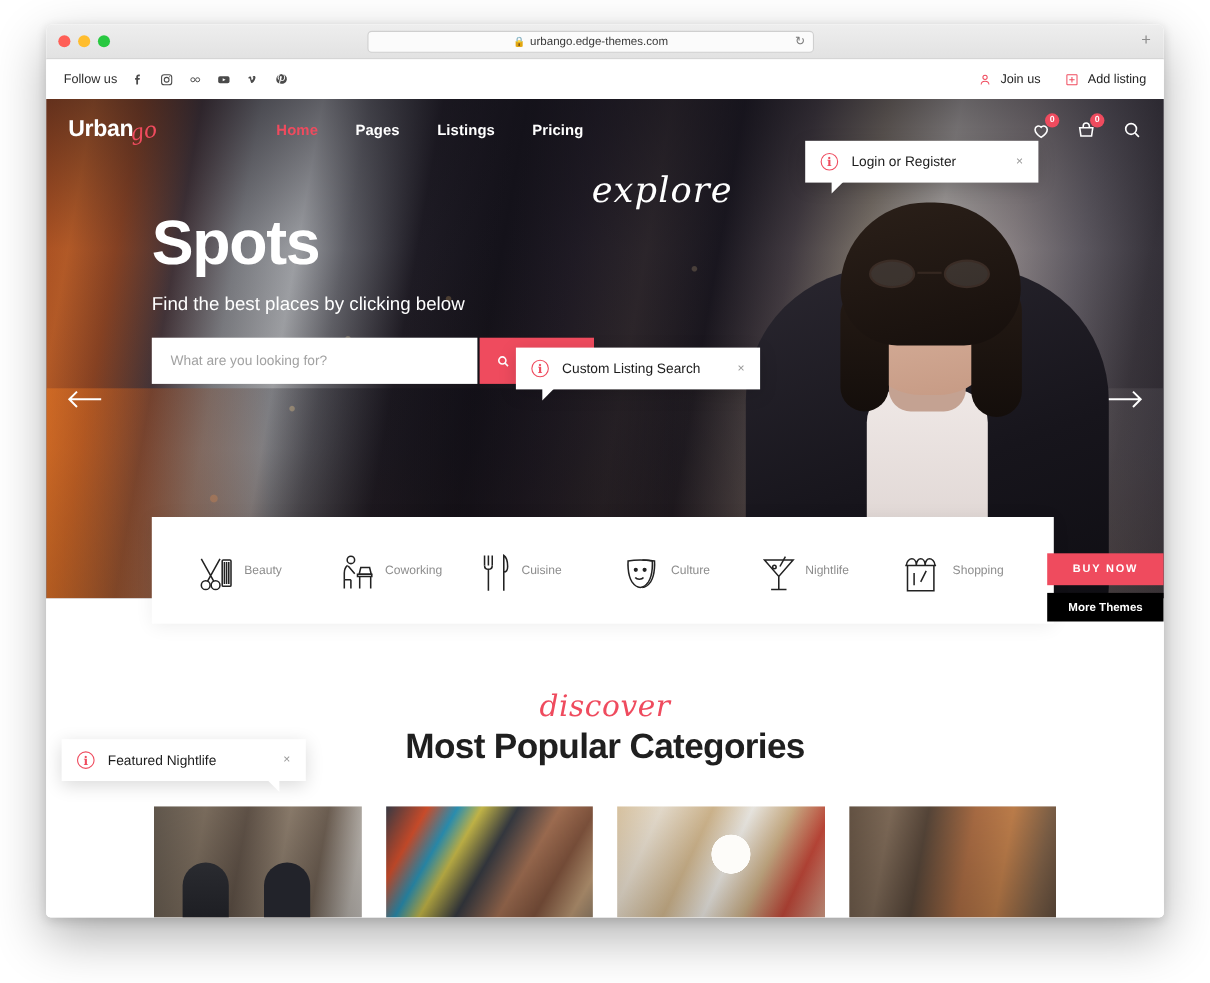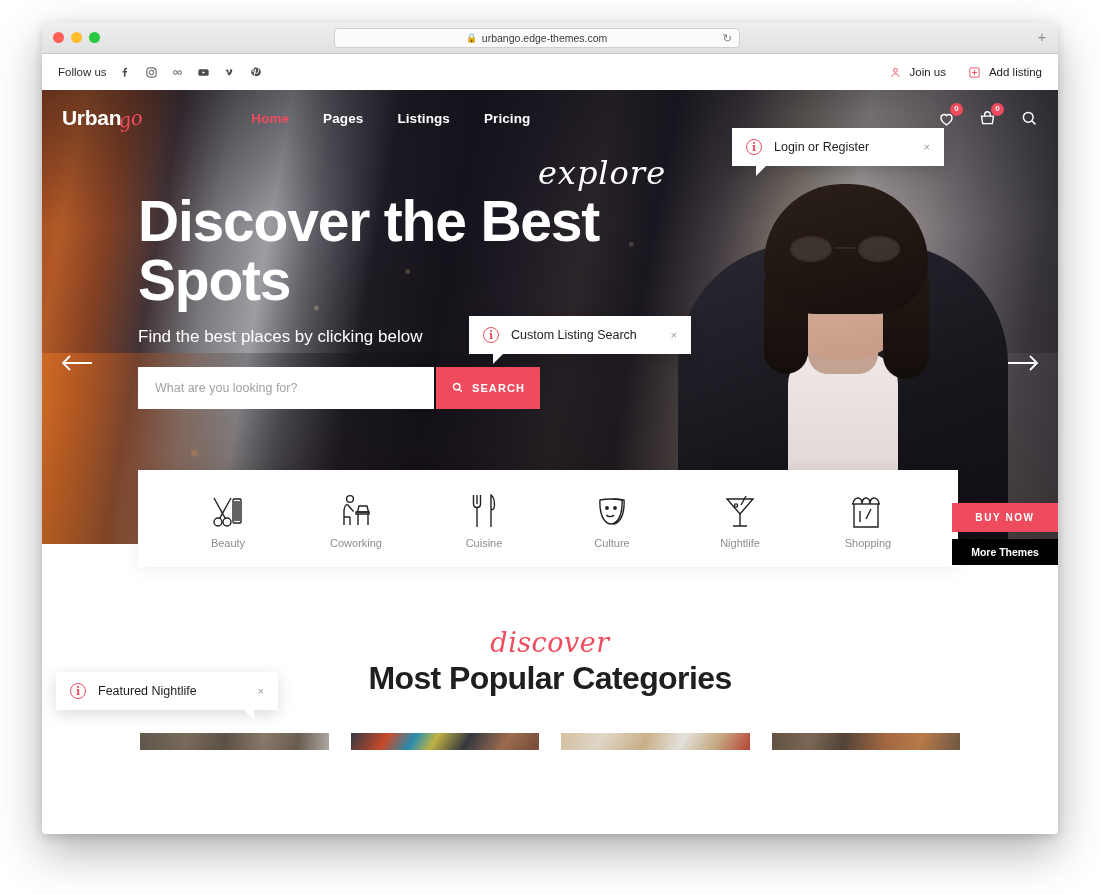--- a/index.html
+++ b/index.html
@@ -46,21 +46,21 @@
   .reload {
     position: absolute; right: 7px; top: 50%; transform: translateY(-50%);
     font-size: 11px; color: #7a7a7a; line-height: 1;
   }
   .newtab {
     position: absolute; right: 8px; top: 8px;
     width: 16px; height: 16px;
     color: #8c8c8c; font-size: 15px; line-height: 14px; text-align: center;
   }
 
-  .viewport { position: relative; width: 1016px; height: 696px; overflow: hidden; background:#fff; }
+  .viewport { position: relative; width: 1016px; height: 780px; overflow: hidden; background:#fff; }
 
   
   .topbar {
     position: relative; z-index: 40;
     height: 36px; background: #ffffff;
     display: flex; align-items: center;
     padding: 0 16px;
     font-size: 11.5px; color: #2b2b2b;
   }
   .follow-group { display: flex; align-items: center; gap: 11px; }
@@ -231,21 +231,21 @@
   
   .cat-strip {
     position: absolute; left: 96px; top: 416px; z-index: 28;
     width: 820px; height: 97px;
     background: #ffffff;
     box-shadow: 0 2px 16px rgba(0,0,0,0.07);
     display: flex; align-items: center; justify-content: space-around;
     padding: 0 26px;
   }
   .cat {
-    display: flex; flex-direction: column; align-items: center; gap: 8px;
+    display: flex; flex-direction: row; align-items: center; gap: 8px;
     width: 96px; cursor: pointer;
   }
   .cat .glyph { height: 40px; display:flex; align-items:flex-end; color:#222; }
   .cat .glyph svg { display:block; }
   .cat .lbl { font-size: 11px; color: #8d8d8d; }
 
   
   .float-btns { position: absolute; right: 0; top: 449px; z-index: 60; width: 106px; }
   .btn-buy {
     height: 29px; background: #ef4b5e; color: #fff;
@@ -468,21 +468,20 @@
                 <circle cx="11" cy="11" r="6.5"></circle>
                 <path d="M16 16l4.5 4.5"></path>
               </svg>
           </span>
         </div>
       </div>
 
       <div class="hero-content">
         <div class="script-explore">explore</div>
         <div class="hero-title">
-          <div>Discover the Best</div>
           <div>Spots</div>
         </div>
         <div class="hero-sub">Find the best places by clicking below</div>
         <div class="search-row">
           <input class="search-input" type="text" placeholder="What are you looking for?" style="">
           <button class="search-btn">
             <span>
               <svg width="13" height="13" viewBox="0 0 24 24" fill="none" stroke="currentColor" stroke-width="2.6">
                   <circle cx="10.5" cy="10.5" r="6"></circle>
                   <path d="M15 15l5 5"></path>

